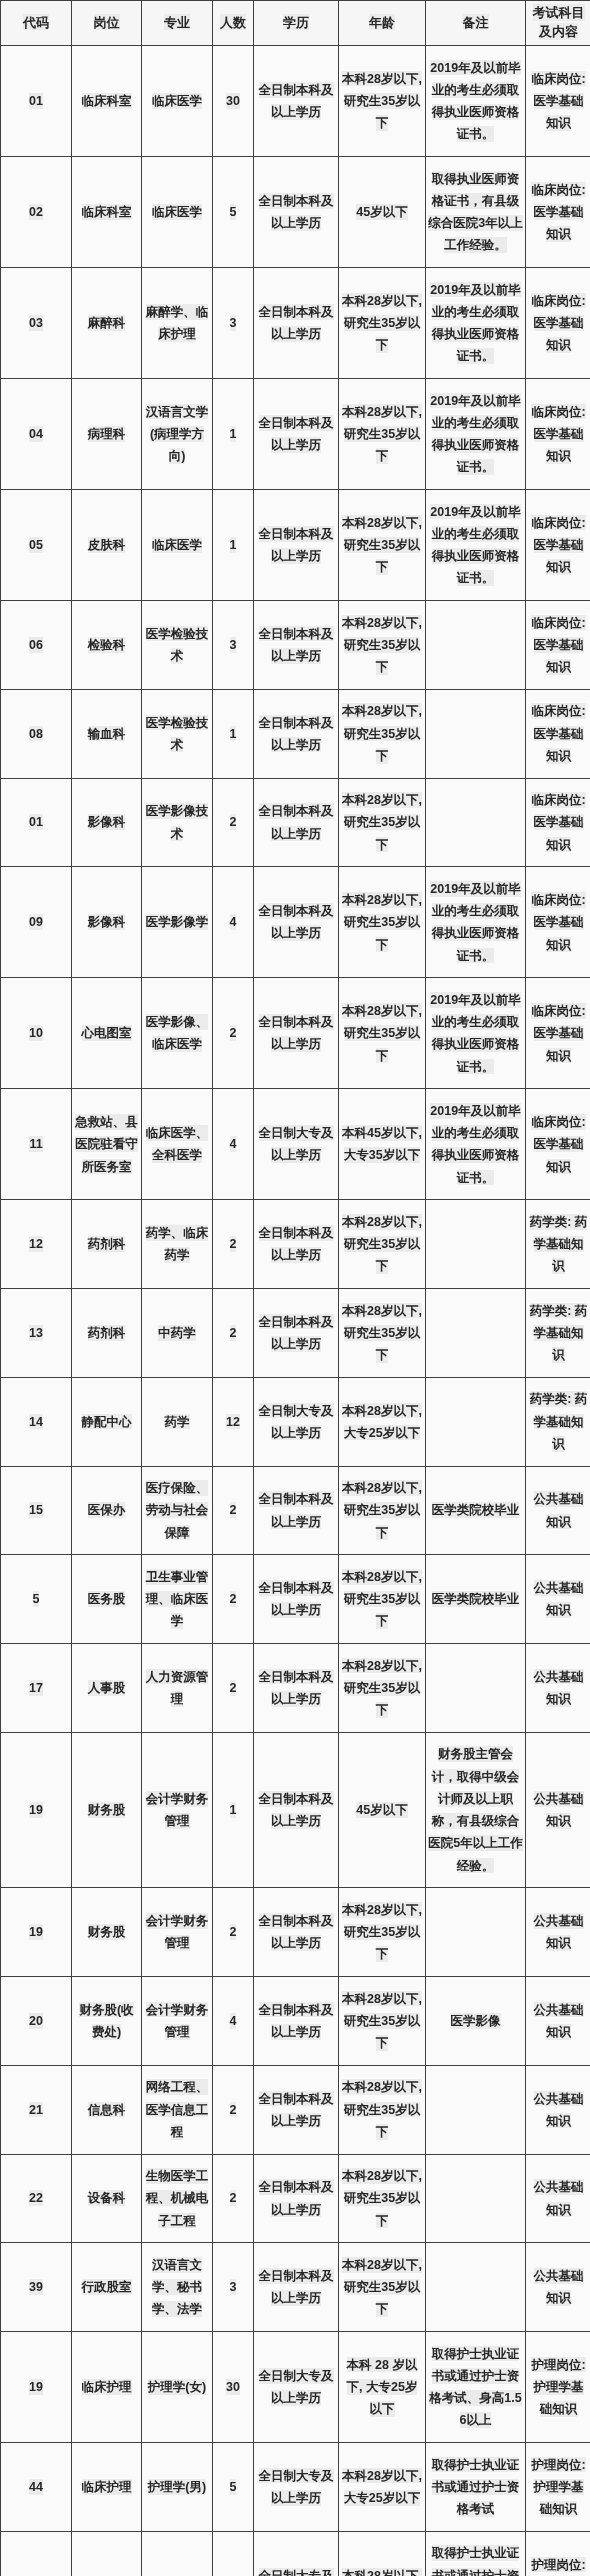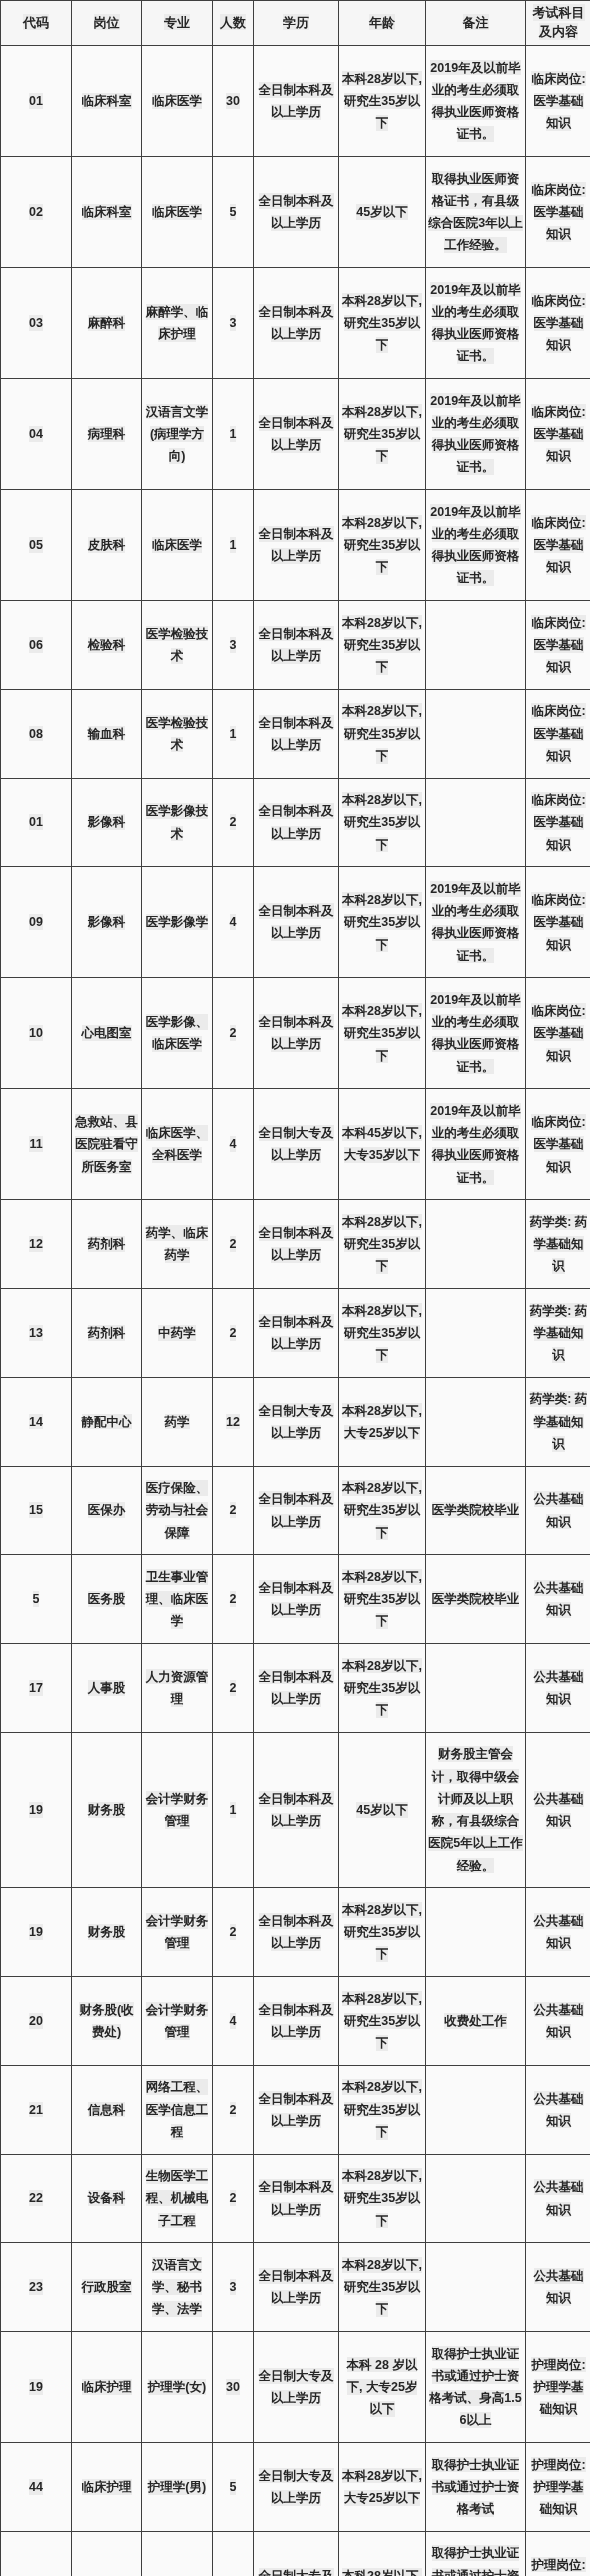--- a/index.html
+++ b/index.html
@@ -280,21 +280,21 @@
           <td><span class="cell-text"></span></td>
           <td><span class="cell-text">公共基础知识</span></td>
         </tr>
         <tr>
           <td><span class="cell-text">20</span></td>
           <td><span class="cell-text">财务股(收费处)</span></td>
           <td><span class="cell-text">会计学财务管理</span></td>
           <td><span class="cell-text">4</span></td>
           <td><span class="cell-text">全日制本科及以上学历</span></td>
           <td><span class="cell-text">本科28岁以下, 研究生35岁以下</span></td>
-          <td><span class="cell-text">收费处工作</span></td>
+          <td><span class="cell-text">医学影像</span></td>
           <td><span class="cell-text">公共基础知识</span></td>
         </tr>
         <tr>
           <td><span class="cell-text">21</span></td>
           <td><span class="cell-text">信息科</span></td>
           <td><span class="cell-text">网络工程、医学信息工程</span></td>
           <td><span class="cell-text">2</span></td>
           <td><span class="cell-text">全日制本科及以上学历</span></td>
           <td><span class="cell-text">本科28岁以下, 研究生35岁以下</span></td>
           <td><span class="cell-text"></span></td>
@@ -304,21 +304,21 @@
           <td><span class="cell-text">22</span></td>
           <td><span class="cell-text">设备科</span></td>
           <td><span class="cell-text">生物医学工程、机械电子工程</span></td>
           <td><span class="cell-text">2</span></td>
           <td><span class="cell-text">全日制本科及以上学历</span></td>
           <td><span class="cell-text">本科28岁以下, 研究生35岁以下</span></td>
           <td><span class="cell-text"></span></td>
           <td><span class="cell-text">公共基础知识</span></td>
         </tr>
         <tr>
-          <td><span class="cell-text">23</span></td>
+          <td><span class="cell-text">39</span></td>
           <td><span class="cell-text">行政股室</span></td>
           <td><span class="cell-text">汉语言文学、秘书学、法学</span></td>
           <td><span class="cell-text">3</span></td>
           <td><span class="cell-text">全日制本科及以上学历</span></td>
           <td><span class="cell-text">本科28岁以下, 研究生35岁以下</span></td>
           <td><span class="cell-text"></span></td>
           <td><span class="cell-text">公共基础知识</span></td>
         </tr>
         <tr>
           <td><span class="cell-text">19</span></td>

